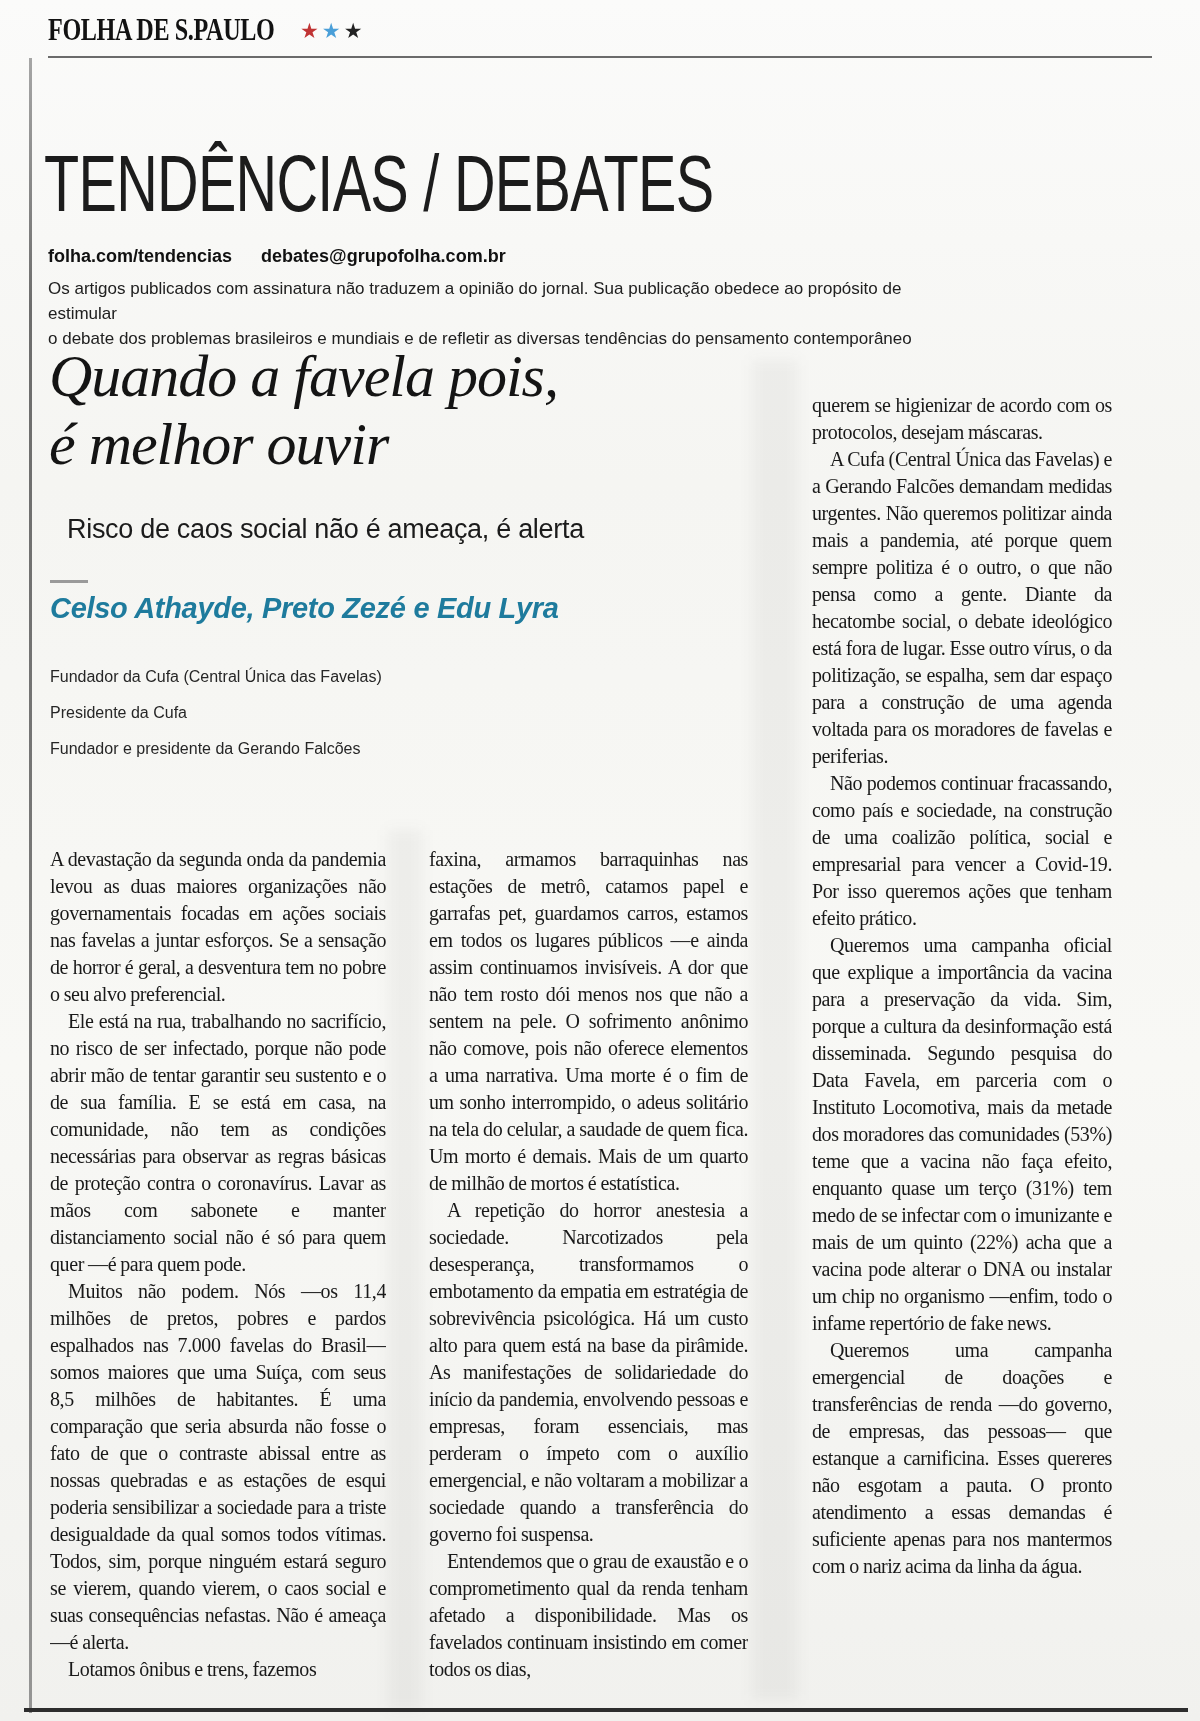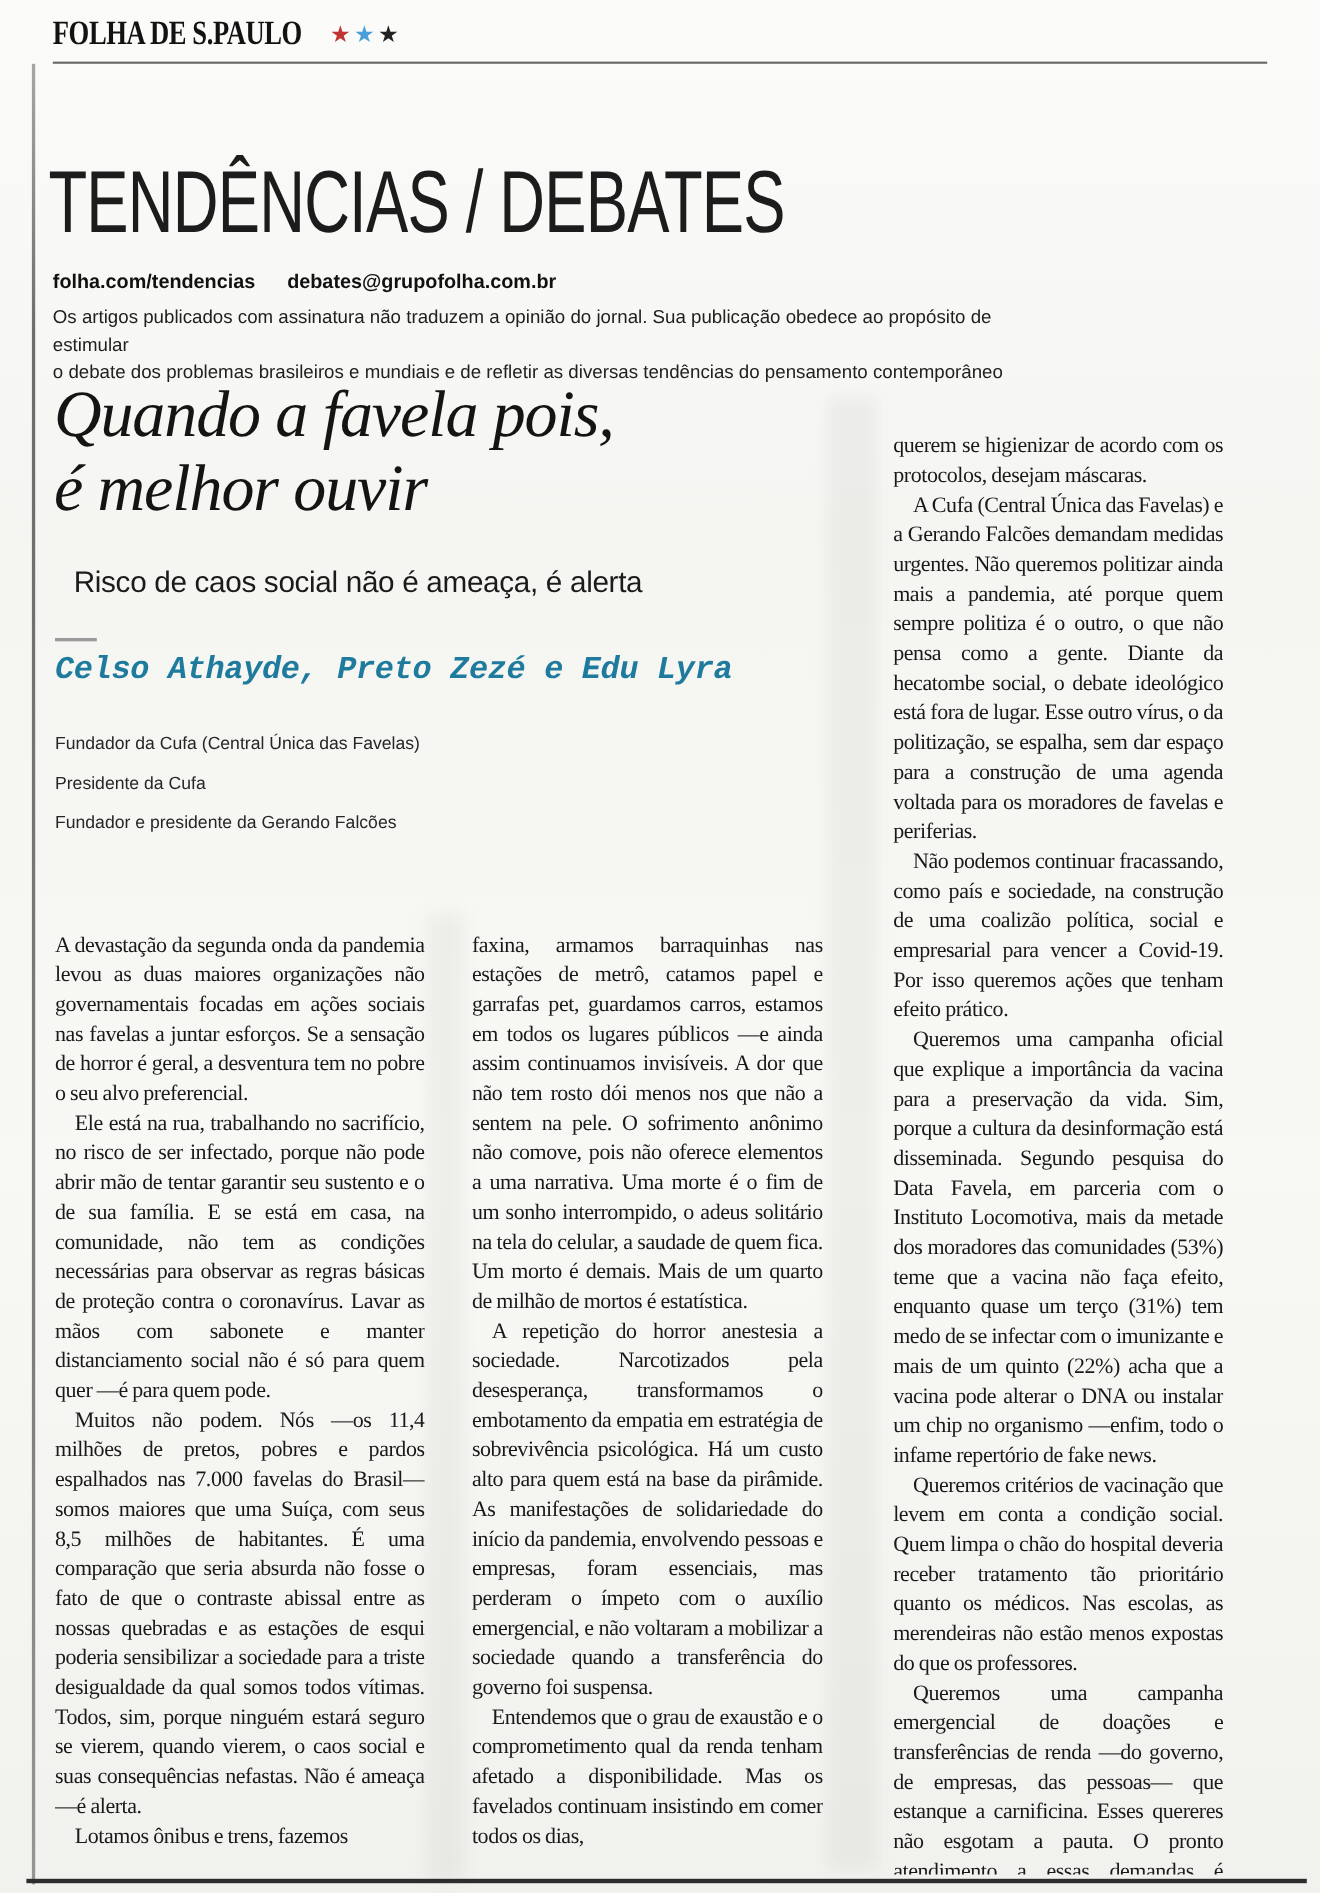--- a/index.html
+++ b/index.html
@@ -29,21 +29,21 @@
     transform:scaleX(.72);transform-origin:left top;white-space:nowrap;}
   .links-line{position:absolute;left:48px;top:246px;font-size:18px;font-weight:bold;color:#111;}
   .links-line span{margin-right:24px;}
   .disclaimer{position:absolute;left:48px;top:276px;width:870px;font-size:17px;line-height:25px;color:#202020;}
 
   
   .headline{position:absolute;left:49px;top:342px;font-family:"Liberation Serif",serif;
     font-style:italic;font-size:60px;line-height:68px;color:#141414;letter-spacing:-1px;}
   .subtitle{position:absolute;left:50px;top:514px;font-size:27px;color:#1b1b1b;letter-spacing:-.3px;margin-left:17px;}
   .mini-rule{position:absolute;left:50px;top:580px;width:38px;height:3px;background:#9a9a9a;}
-  .author-line{position:absolute;left:50px;top:592px;font-family:Liberation Mono, monospace;
+  .author-line{position:absolute;left:50px;top:592px;font-family:Liberation Sans, sans-serif;
     font-style:italic;font-weight:bold;font-size:29px;letter-spacing:-.3px;}
   .bio{position:absolute;left:50px;font-size:16px;color:#262626;margin-top:24px;}
   .bio1{top:644px;} .bio2{top:680px;} .bio3{top:716px;}
 
   
   .col{position:absolute;font-family:"Liberation Serif",serif;font-size:20px;line-height:27px;
     text-align:justify;color:#191919;letter-spacing:-.4px;word-spacing:-.5px;overflow:hidden;}
   .col1{left:50px;top:846px;width:336px;height:862px;}
   .col2{left:429px;top:846px;width:319px;height:862px;}
   .col3{left:812px;top:392px;width:300px;height:1312px;}
@@ -103,19 +103,18 @@
   <div class="col col2">
       <p class="para">faxina, armamos barraquinhas nas estações de metrô, catamos papel e garrafas pet, guardamos carros, estamos em todos os lugares públicos —e ainda assim continuamos invisíveis. A dor que não tem rosto dói menos nos que não a sentem na pele. O sofrimento anônimo não comove, pois não oferece elementos a uma narrativa. Uma morte é o fim de um sonho interrompido, o adeus solitário na tela do celular, a saudade de quem fica. Um morto é demais. Mais de um quarto de milhão de mortos é estatística.</p>
       <p class="para ind">A repetição do horror anestesia a sociedade. Narcotizados pela desesperança, transformamos o embotamento da empatia em estratégia de sobrevivência psicológica. Há um custo alto para quem está na base da pirâmide. As manifestações de solidariedade do início da pandemia, envolvendo pessoas e empresas, foram essenciais, mas perderam o ímpeto com o auxílio emergencial, e não voltaram a mobilizar a sociedade quando a transferência do governo foi suspensa.</p>
       <p class="para ind">Entendemos que o grau de exaustão e o comprometimento qual da renda tenham afetado a disponibilidade. Mas os favelados continuam insistindo em comer todos os dias,</p>
     </div>
   <div class="col col3">
       <p class="para">querem se higienizar de acordo com os protocolos, desejam máscaras.</p>
       <p class="para ind">A Cufa (Central Única das Favelas) e a Gerando Falcões demandam medidas urgentes. Não queremos politizar ainda mais a pandemia, até porque quem sempre politiza é o outro, o que não pensa como a gente. Diante da hecatombe social, o debate ideológico está fora de lugar. Esse outro vírus, o da politização, se espalha, sem dar espaço para a construção de uma agenda voltada para os moradores de favelas e periferias.</p>
       <p class="para ind">Não podemos continuar fracassando, como país e sociedade, na construção de uma coalizão política, social e empresarial para vencer a Covid-19. Por isso queremos ações que tenham efeito prático.</p>
       <p class="para ind">Queremos uma campanha oficial que explique a importância da vacina para a preservação da vida. Sim, porque a cultura da desinformação está disseminada. Segundo pesquisa do Data Favela, em parceria com o Instituto Locomotiva, mais da metade dos moradores das comunidades (53%) teme que a vacina não faça efeito, enquanto quase um terço (31%) tem medo de se infectar com o imunizante e mais de um quinto (22%) acha que a vacina pode alterar o DNA ou instalar um chip no organismo —enfim, todo o infame repertório de fake news.</p>
-      <p class="para ind">Queremos critérios de vacinação que levem em conta a condição social. Quem limpa o chão do hospital deveria receber tratamento tão prioritário quanto os médicos. Nas escolas, as merendeiras não estão menos expostas do que os professores.</p>
       <p class="para ind">Queremos uma campanha emergencial de doações e transferências de renda —do governo, de empresas, das pessoas— que estanque a carnificina. Esses quereres não esgotam a pauta. O pronto atendimento a essas demandas é suficiente apenas para nos mantermos com o nariz acima da linha da água.</p>
     </div>
 
   <div class="rule-bottom"></div>
 
 </div>
 
 </body></html>

